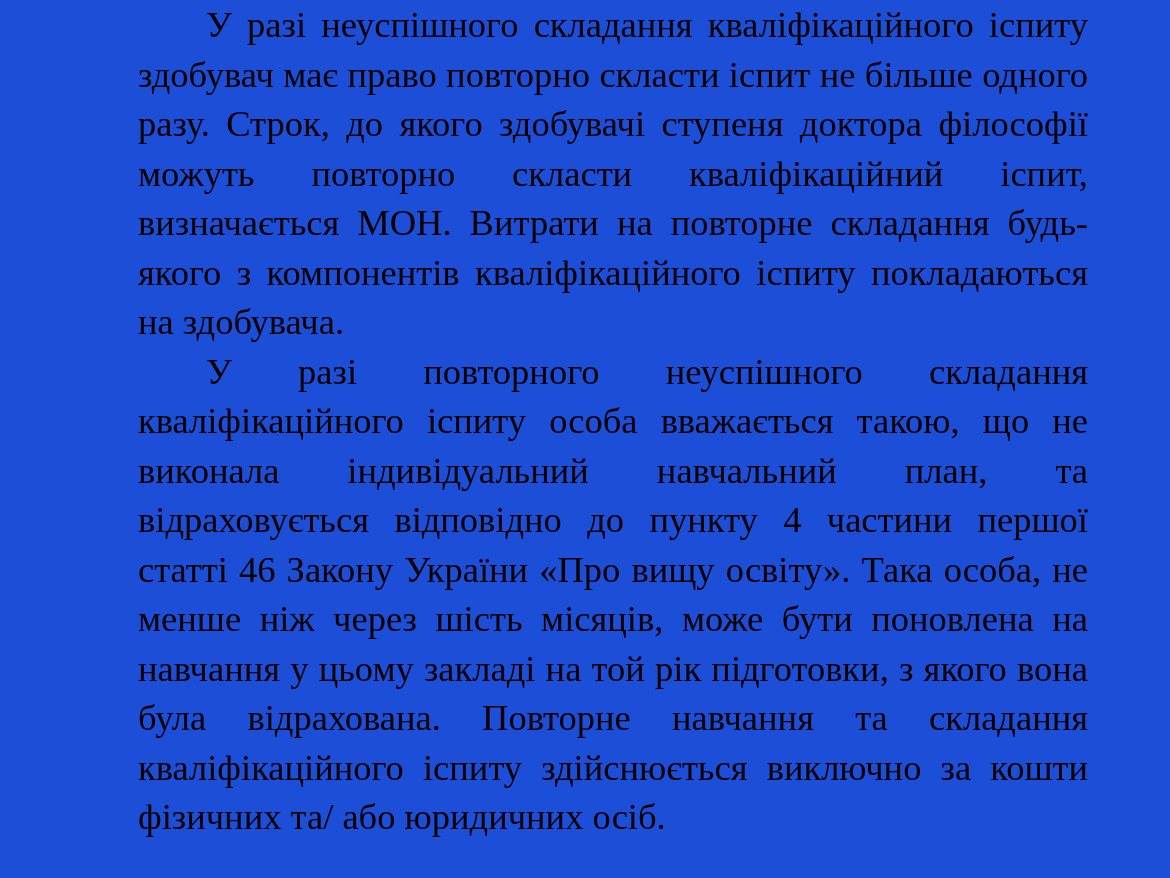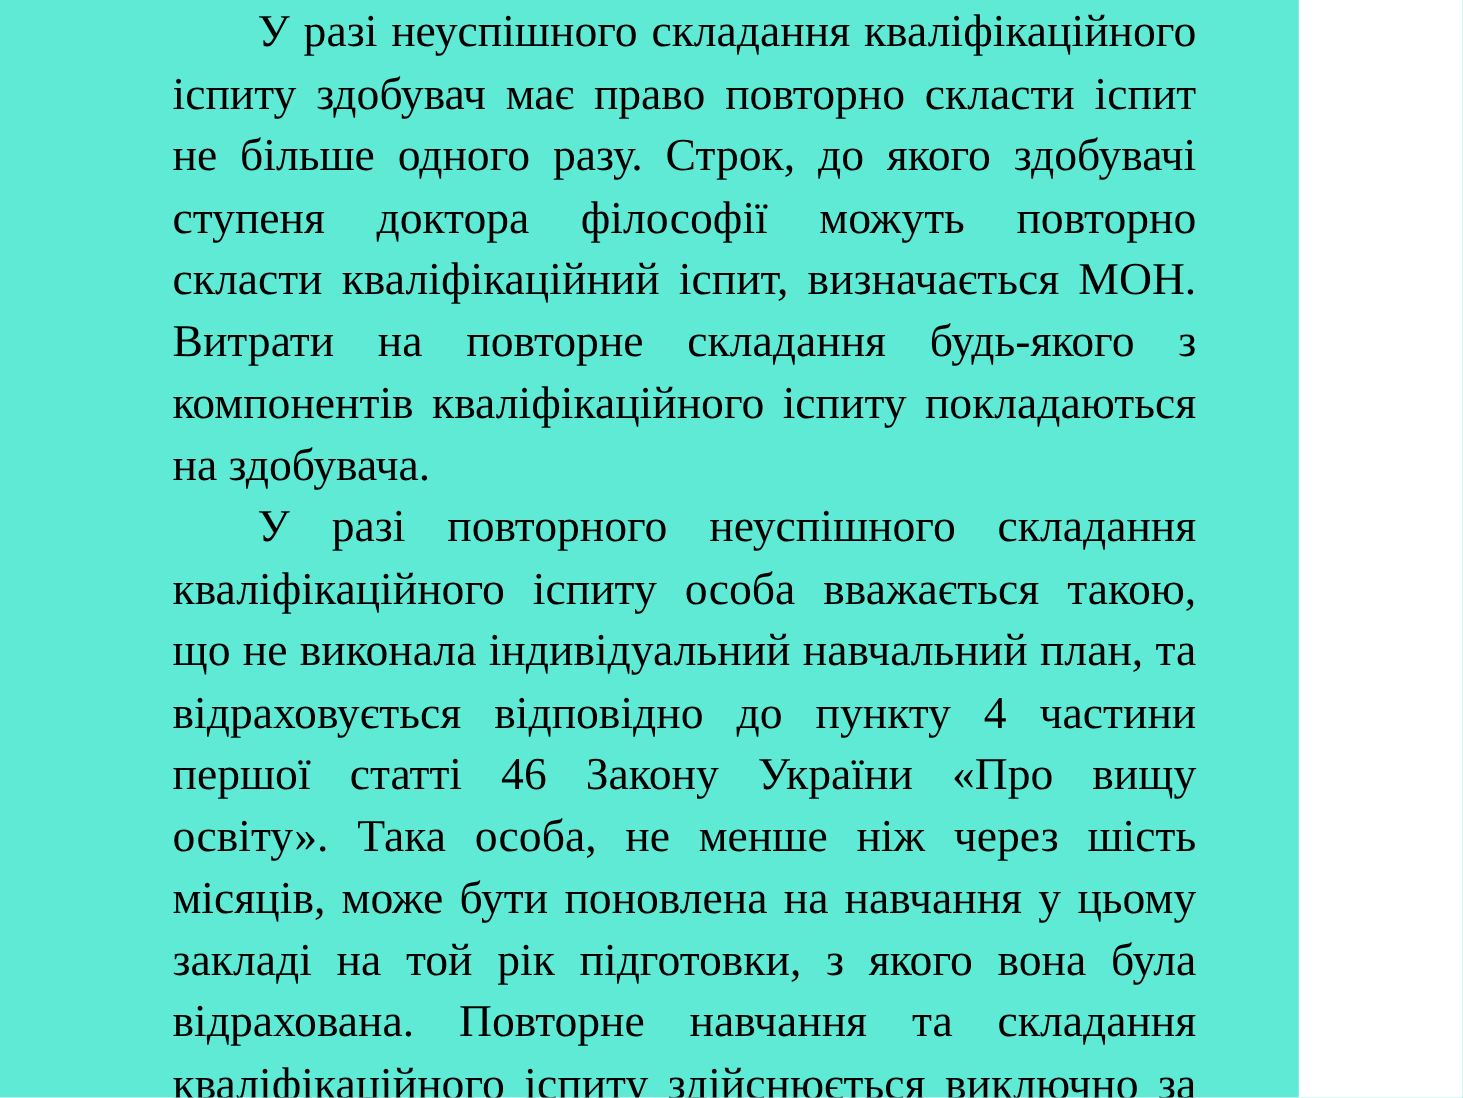--- a/index.html
+++ b/index.html
@@ -8,25 +8,25 @@
     background: #ffffff;
   }
   body {
     width: 1170px;
     height: 878px;
     overflow: hidden;
     font-family: "Liberation Serif", "DejaVu Serif", serif;
     color: #000000;
   }
   .page {
-    width: 1039px;
+    width: 1170px;
     height: 878px;
     box-sizing: border-box;
     padding: 0 82px 0 138px;
-    background: #5eead4;
+    background: #1d4ed8;
   }
   .doc-paragraph {
     margin: 0;
     font-size: 36.5px;
     line-height: 49.5px;
     text-align: justify;
     text-justify: inter-word;
     text-indent: 68px;
     hyphens: none;
     word-spacing: 0px;

